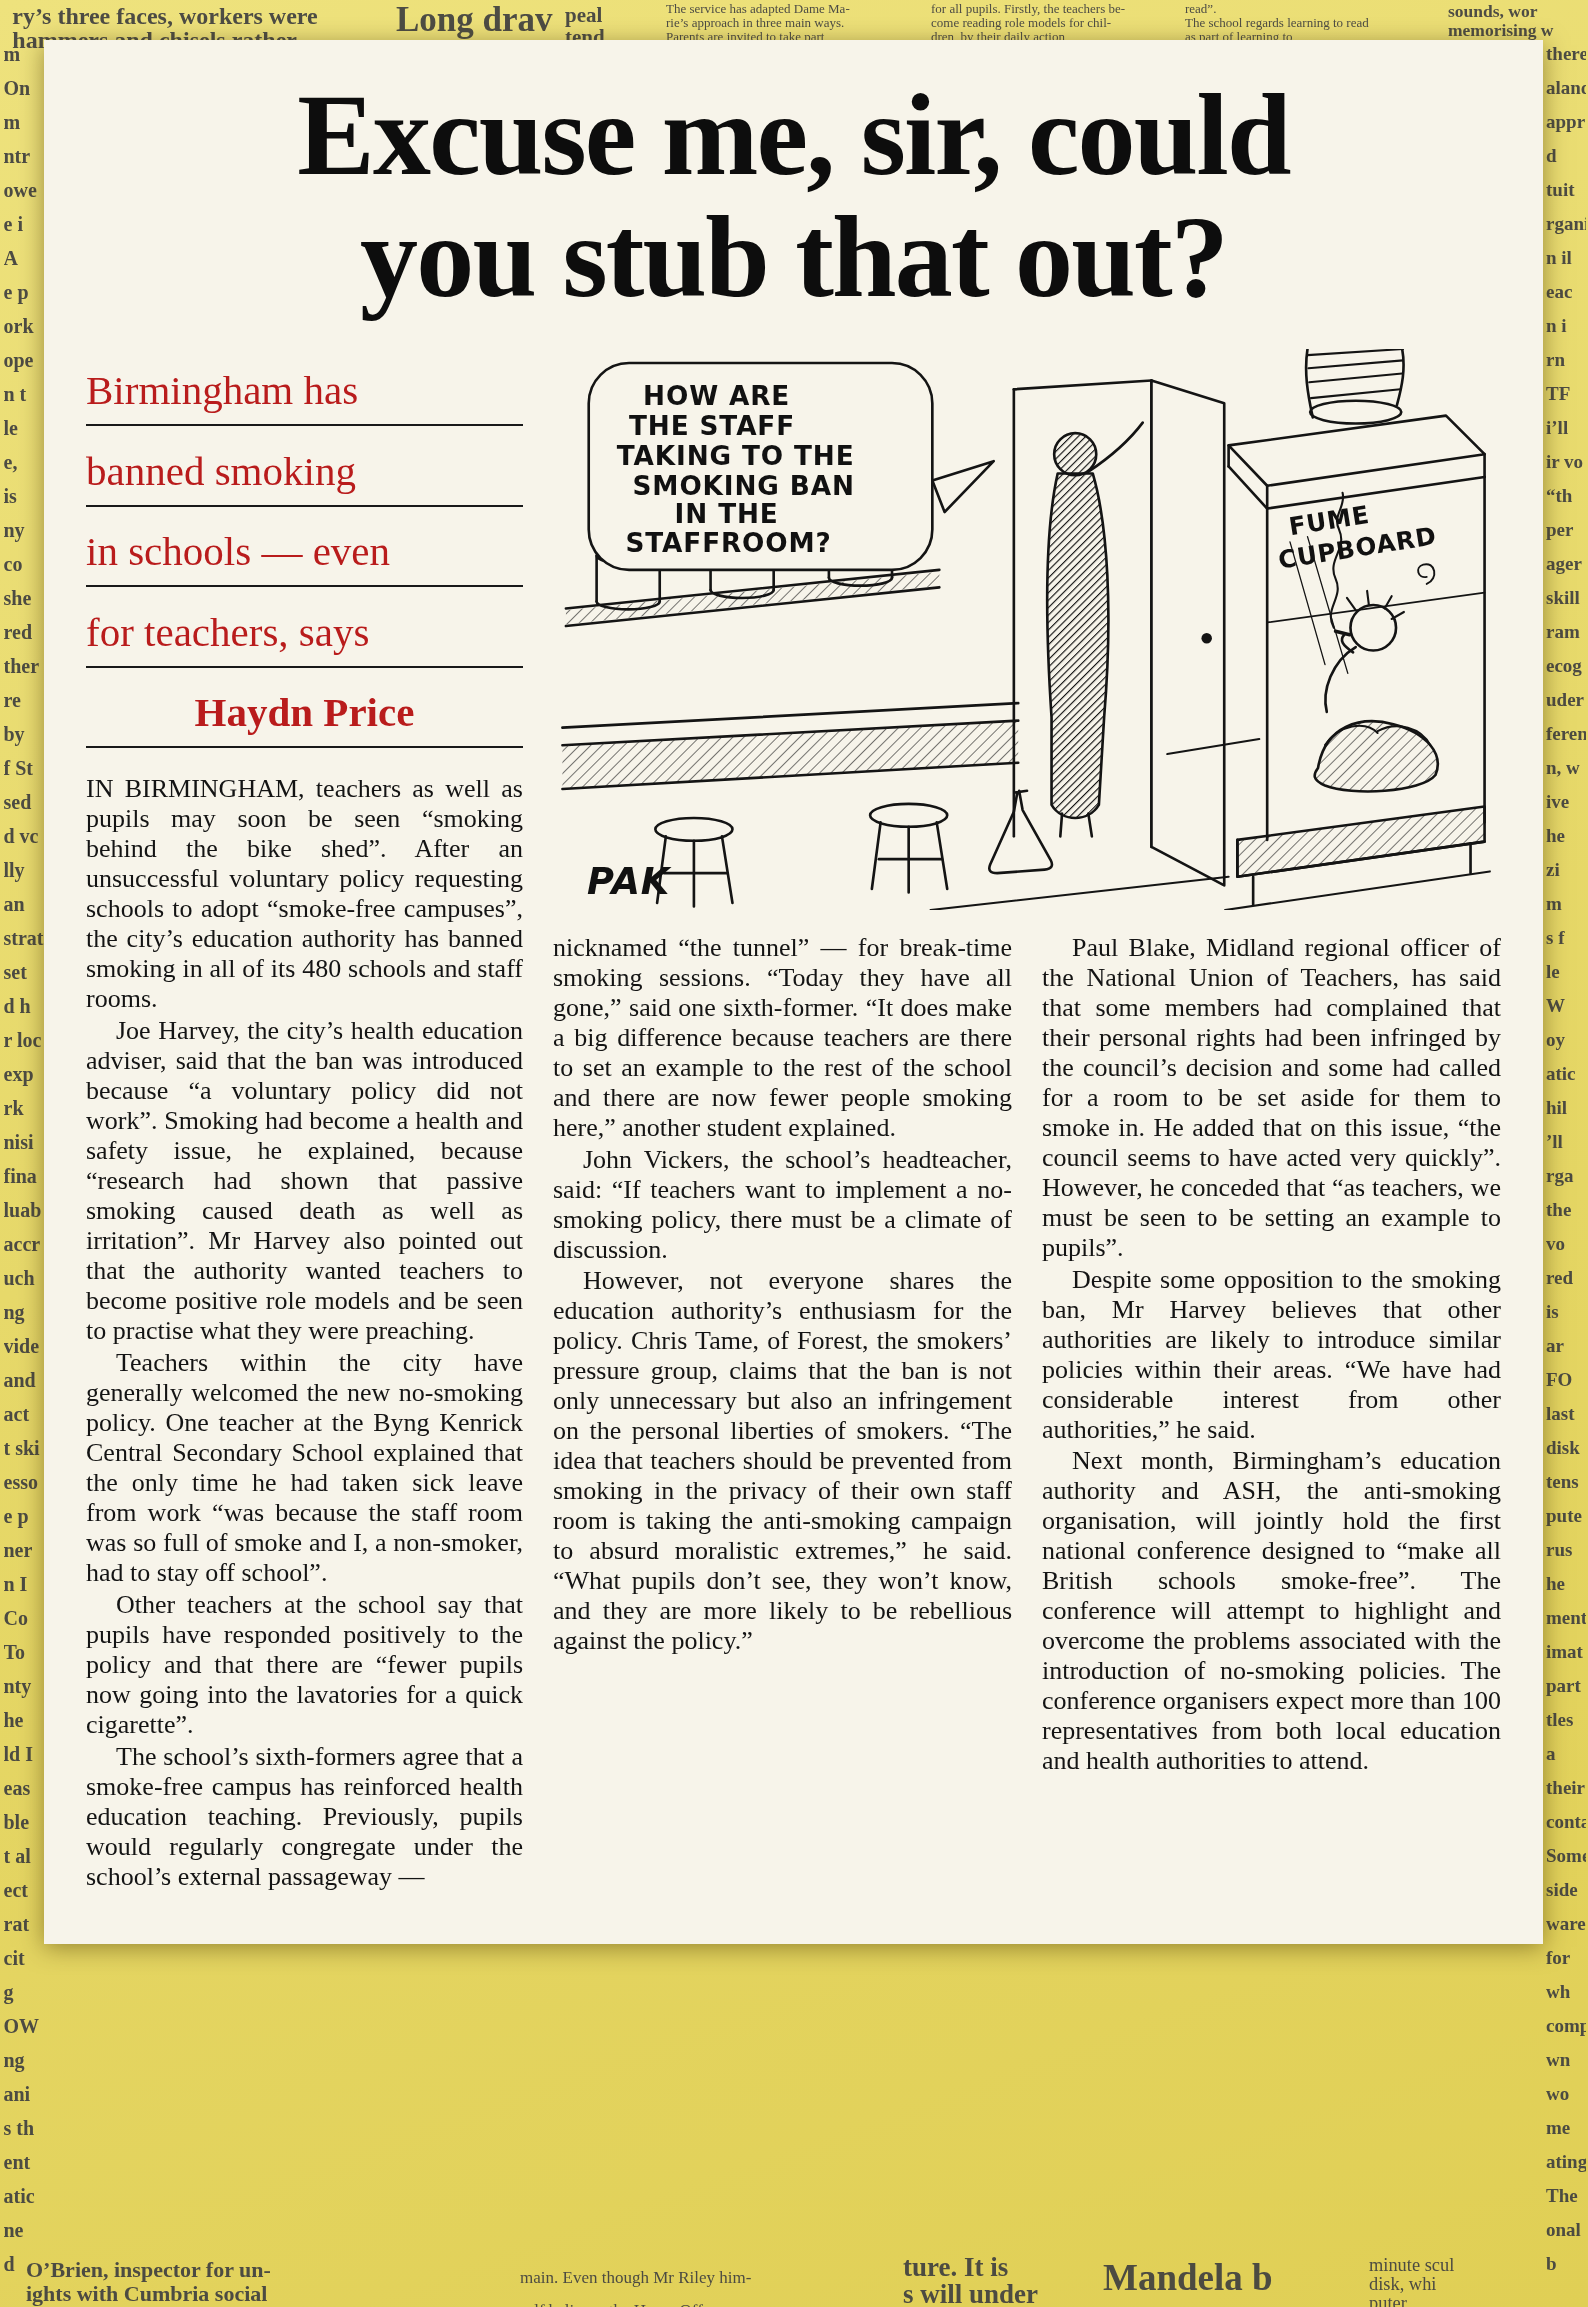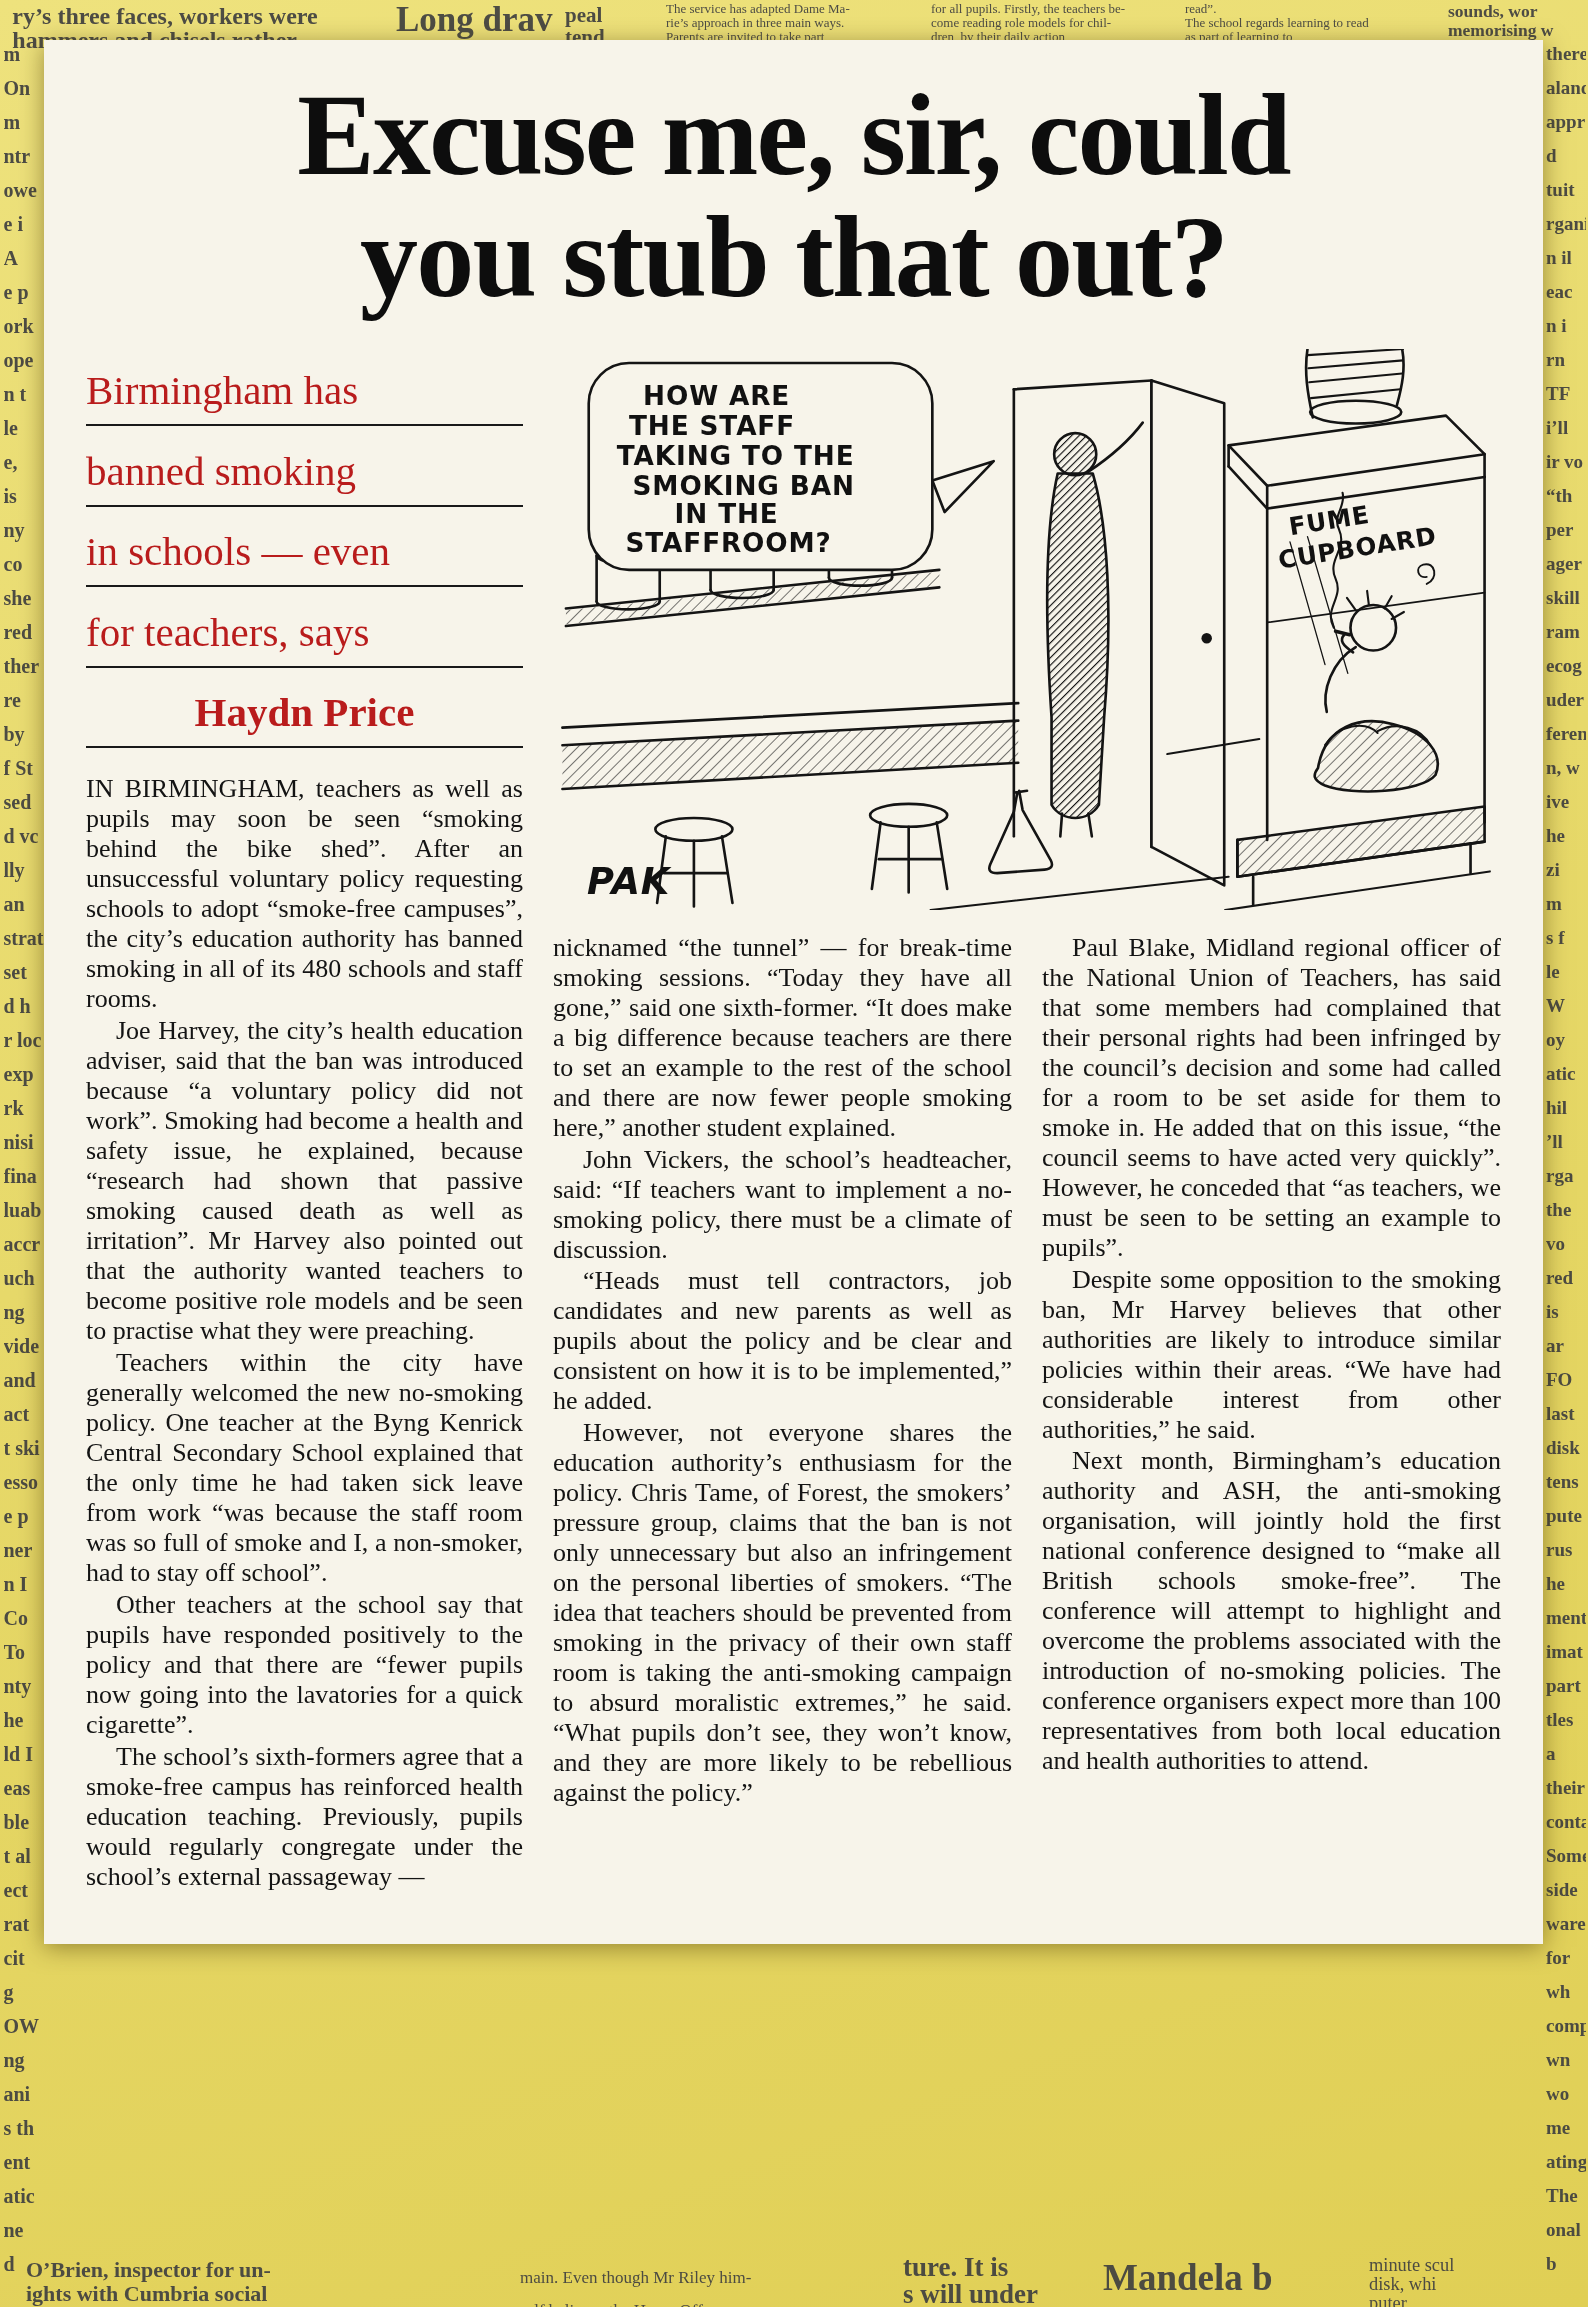--- a/index.html
+++ b/index.html
@@ -391,21 +391,20 @@
             <text x="812" y="250" font-size="28">CUPBOARD</text>
           </g>
           <text x="28" y="622" font-size="42" font-style="italic">PAK</text>
         </g>
       </svg>
 
       <div class="textcols">
         <div class="bodytext col2">
           <p class="flush">nicknamed “the tunnel” — for break-time smoking sessions. “Today they have all gone,” said one sixth-former. “It does make a big difference because teachers are there to set an example to the rest of the school and there are now fewer people smoking here,” another student explained.</p>
           <p>John Vickers, the school’s headteacher, said: “If teachers want to implement a no-smoking policy, there must be a climate of discussion.</p>
-          <p>“Heads must tell contractors, job candidates and new parents as well as pupils about the policy and be clear and consistent on how it is to be implemented,” he added.</p>
           <p>However, not everyone shares the education authority’s enthusiasm for the policy. Chris Tame, of Forest, the smokers’ pressure group, claims that the ban is not only unnecessary but also an infringement on the personal liberties of smokers. “The idea that teachers should be prevented from smoking in the privacy of their own staff room is taking the anti-smoking campaign to absurd moralistic extremes,” he said. “What pupils don’t see, they won’t know, and they are more likely to be rebellious against the policy.”</p>
         </div>
         <div class="bodytext col3">
           <p>Paul Blake, Midland regional officer of the National Union of Teachers, has said that some members had complained that their personal rights had been infringed by the council’s decision and some had called for a room to be set aside for them to smoke in. He added that on this issue, “the council seems to have acted very quickly”. However, he conceded that “as teachers, we must be seen to be setting an example to pupils”.</p>
           <p>Despite some opposition to the smoking ban, Mr Harvey believes that other authorities are likely to introduce similar policies within their areas. “We have had considerable interest from other authorities,” he said.</p>
           <p>Next month, Birmingham’s education authority and ASH, the anti-smoking organisation, will jointly hold the first national conference designed to “make all British schools smoke-free”. The conference will attempt to highlight and overcome the problems associated with the introduction of no-smoking policies. The conference organisers expect more than 100 representatives from both local education and health authorities to attend.</p>
         </div>
       </div>
     </div>
   </div>

